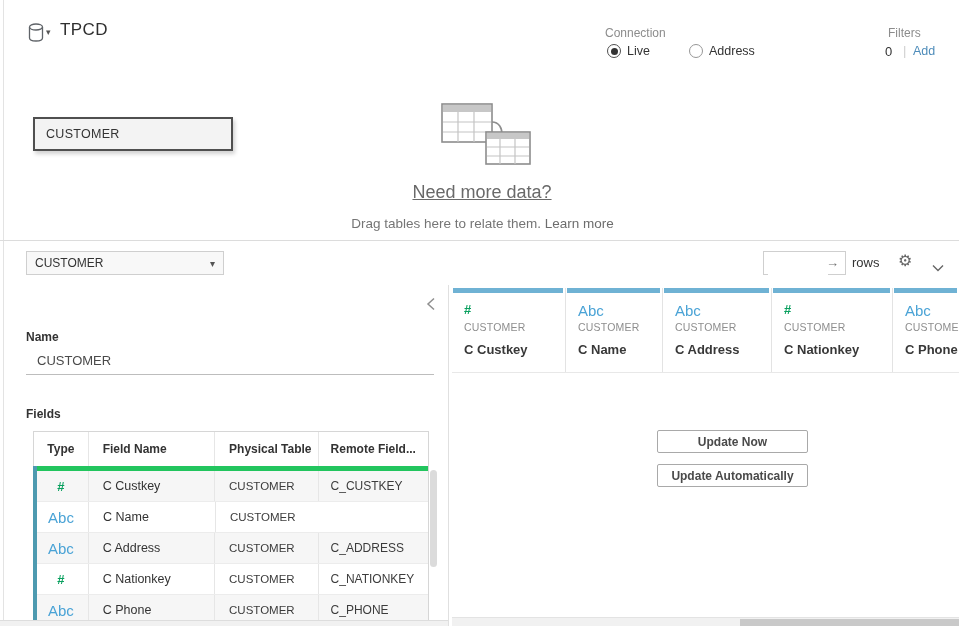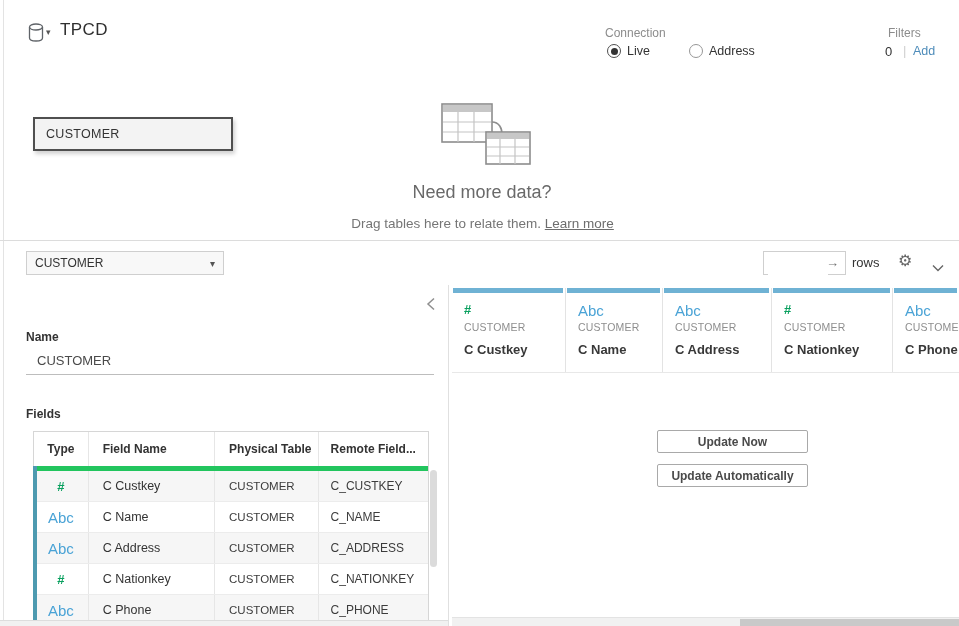--- a/index.html
+++ b/index.html
@@ -20,23 +20,23 @@
   .radio.sel::after{content:"";display:block;width:7px;height:7px;border-radius:50%;background:#333;margin:2.5px auto;}
   .radio-label{font-size:12.5px;color:#333;}
   .filters-count{font-size:13px;color:#333;}
   .filters-sep{color:#cfcfcf;font-size:13px;}
   .add-link{font-size:12.5px;color:#4e8cba;cursor:pointer;}
 
   
   .chip{left:33px;top:117px;width:200px;height:34px;box-sizing:border-box;background:#f3f3f3;
         border:2px solid #4f4f4f;box-shadow:2px 3px 4px rgba(0,0,0,.18);
         display:flex;align-items:center;padding-left:11px;font-size:12.5px;color:#333;letter-spacing:.3px;}
-  .empty-title{left:332px;top:182px;width:300px;text-align:center;font-size:18px;color:#696969;}
+  .empty-title{left:332px;top:182px;width:300px;text-align:center;font-size:18px;color:#696969;text-decoration:underline;}
   .empty-sub{left:255px;top:216px;width:455px;text-align:center;font-size:13.5px;color:#757575;}
-  .empty-sub .lm{text-decoration:underline;cursor:pointer;color:#6d6d6d;}
+  .empty-sub .lm{cursor:pointer;color:#6d6d6d;}
   .hline-canvas{left:0;top:240px;width:959px;height:1px;background:#dcdcdc;}
 
   
   .tbl-select{left:26px;top:251px;width:198px;height:24px;box-sizing:border-box;background:#f8f8f8;
         border:1px solid #cfcfcf;display:flex;align-items:center;padding:0 8px;font-size:12px;color:#333;cursor:pointer;}
   .tbl-select .caret{margin-left:auto;font-size:10px;color:#555;}
   .row-input{left:763px;top:251px;width:83px;height:24px;box-sizing:border-box;background:#fff;border:1px solid #cfcfcf;}
   .row-input input{position:absolute;left:4px;top:1px;width:56px;height:20px;border:none;outline:none;font:12px "Liberation Sans",sans-serif;}
   .row-input .arrow{position:absolute;right:6px;top:3px;font-size:13px;color:#737373;}
   .rows-label{left:852px;top:255px;font-size:13px;color:#333;}
@@ -188,21 +188,20 @@
     <div class="frow fbody r-alt">
       <div class="fcell c-type t-num">#</div>
       <div class="fcell c-fname">C Custkey</div>
       <div class="fcell c-ptable">CUSTOMER</div>
       <div class="fcell c-rfield">C_CUSTKEY</div>
     </div>
     <div class="frow fbody">
       <div class="fcell c-type t-str">Abc</div>
       <div class="fcell c-fname">C Name</div>
       <div class="fcell c-ptable">CUSTOMER</div>
-      <div class="fcell c-rfield">C_NAME</div>
     </div>
     <div class="frow fbody r-alt">
       <div class="fcell c-type t-str">Abc</div>
       <div class="fcell c-fname">C Address</div>
       <div class="fcell c-ptable">CUSTOMER</div>
       <div class="fcell c-rfield">C_ADDRESS</div>
     </div>
     <div class="frow fbody">
       <div class="fcell c-type t-num">#</div>
       <div class="fcell c-fname">C Nationkey</div>

